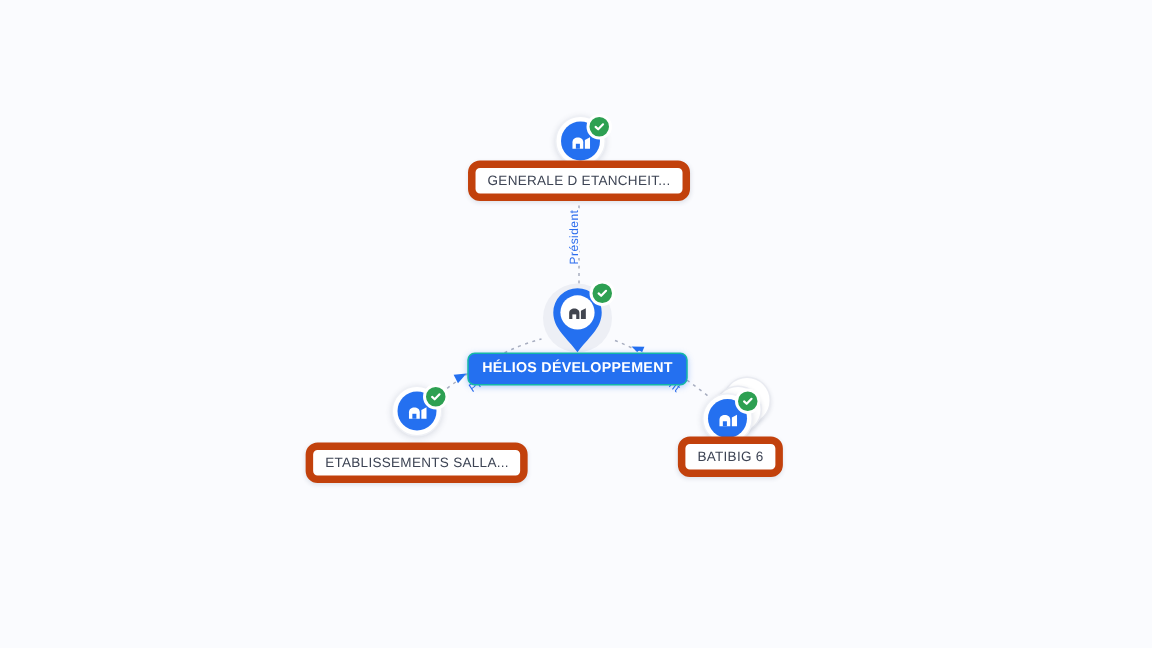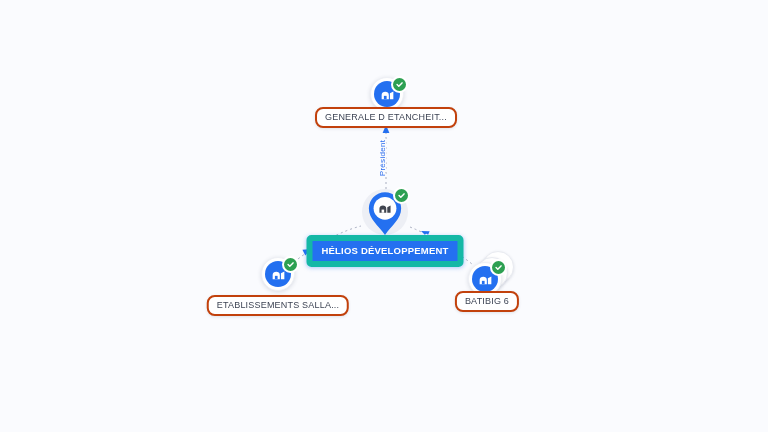--- a/index.html
+++ b/index.html
@@ -36,26 +36,26 @@
     position:absolute;width:13px;height:13px;border-radius:50%;
     background:#2da052;border:2px solid #ffffff;box-sizing:content-box;
     display:flex;align-items:center;justify-content:center;z-index:4;
   }
   .halo{
     position:absolute;width:46px;height:46px;border-radius:50%;
     background:#edeff5;
   }
   .pill{
     position:absolute;z-index:3;transform:translateX(-50%);
-    background:#ffffff;border:2px solid #c2410c;border-radius:8px;
+    background:#ffffff;border:5px solid #c2410c;border-radius:8px;
     padding:3px 8px 4px 8px;font-size:9px;color:#3d4454;letter-spacing:.2px;
     white-space:nowrap;box-shadow:0 1px 3px rgba(45,55,90,.12);
   }
   .pill.focus{
-    background:#2470f0;border:6px solid #14b8a6;border-radius:5px;
+    background:#2470f0;border:1px solid #14b8a6;border-radius:5px;
     color:#ffffff;font-weight:700;font-size:9.5px;padding:4px 9px 5px 9px;
     box-shadow:0 1px 4px rgba(36,112,240,.35);
   }
 </style>
 </head>
 <body>
 
 <div class="canvas">
 
   <svg class="edges" width="768" height="432" viewBox="0 0 768 432">

